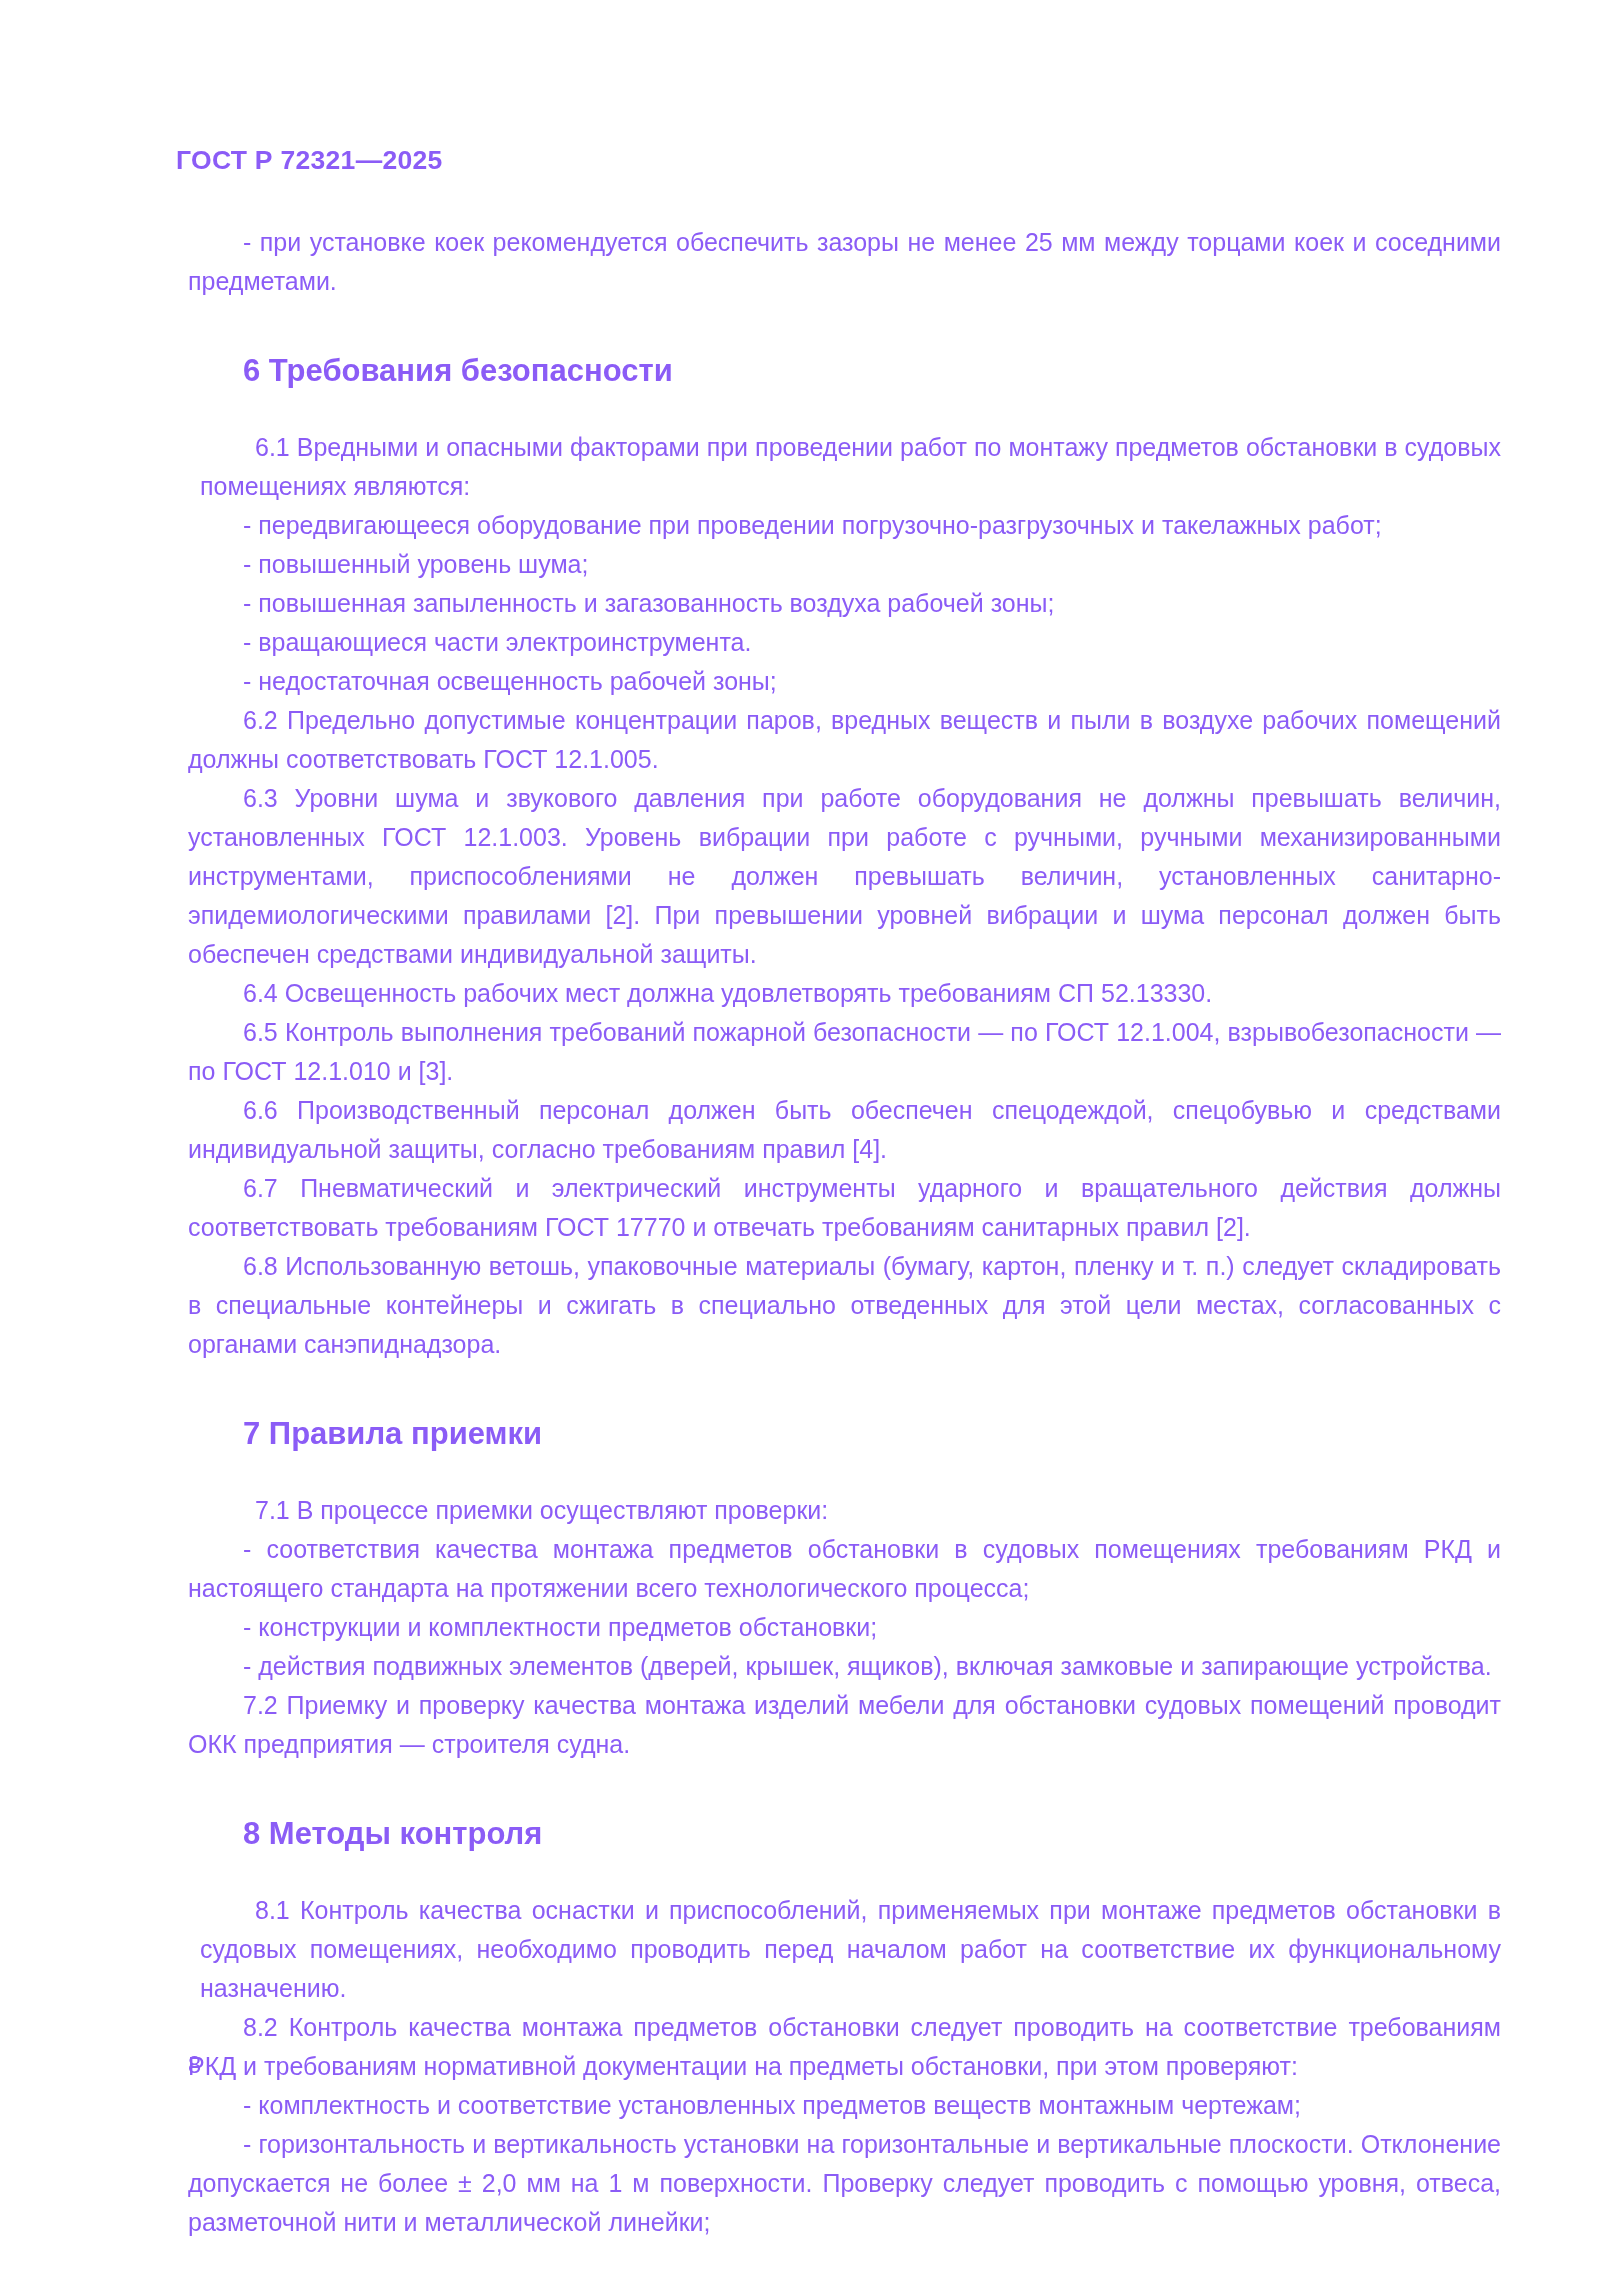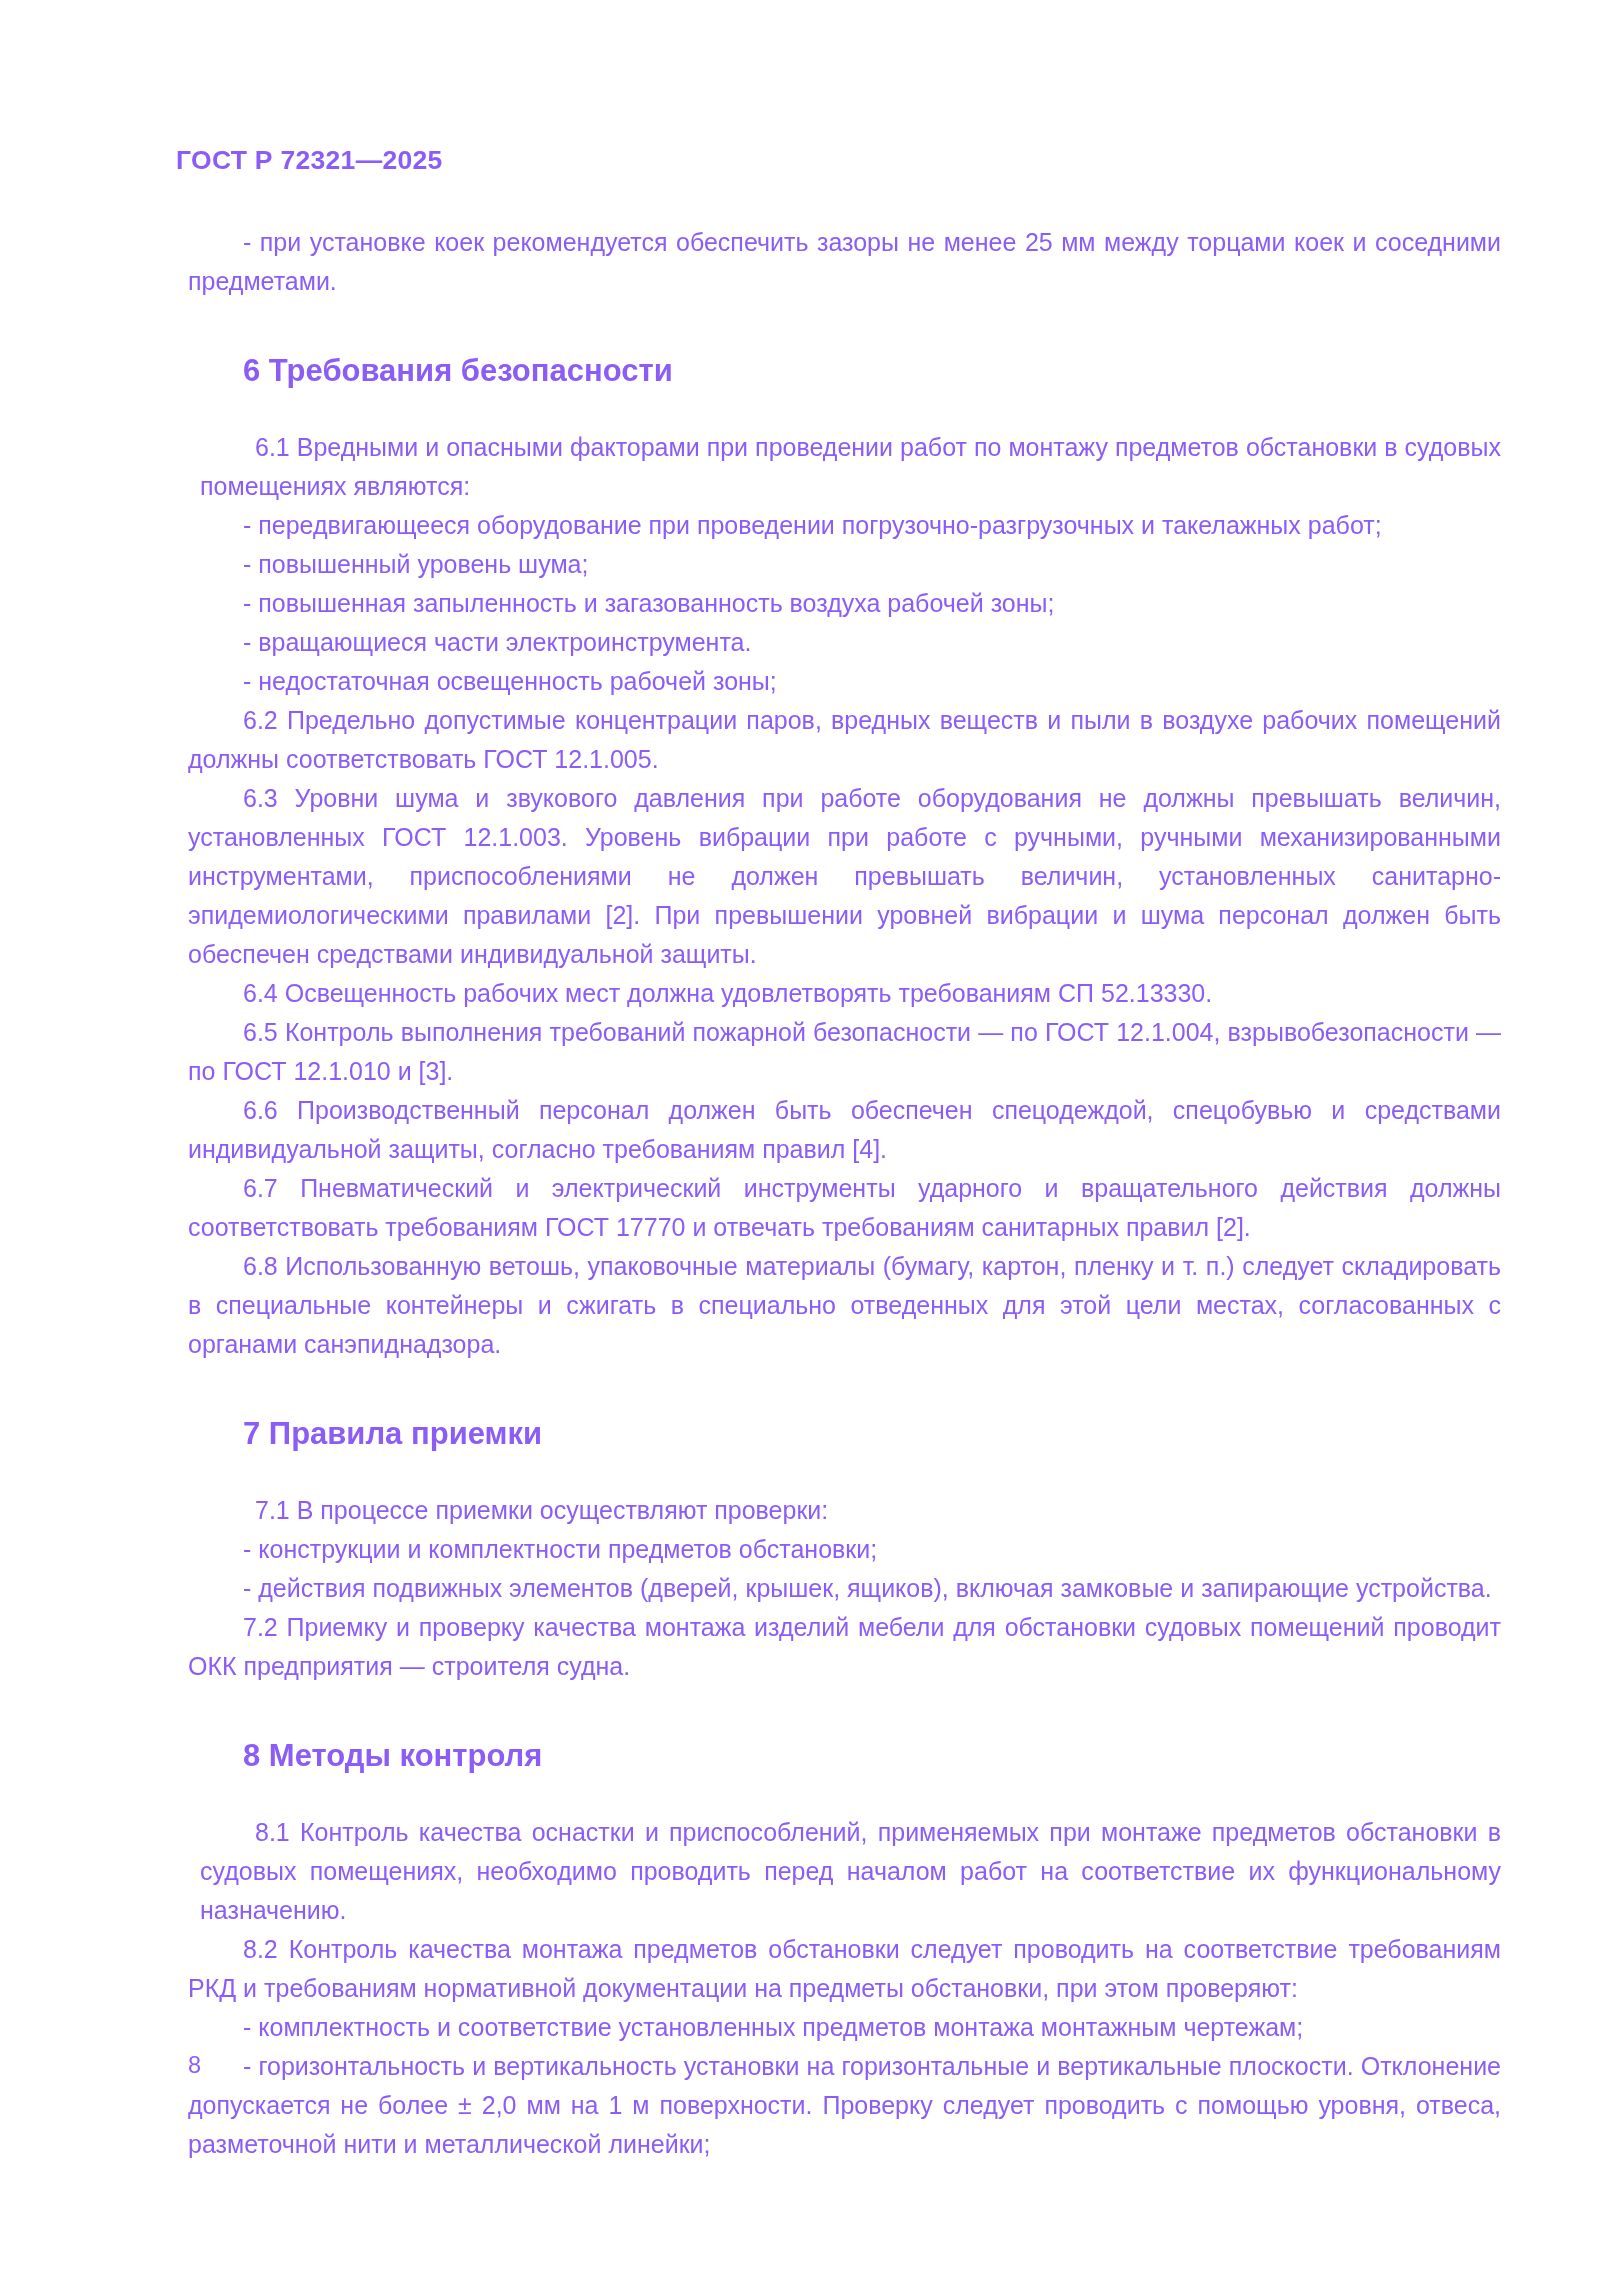--- a/index.html
+++ b/index.html
@@ -91,29 +91,30 @@
     <p class="para indent">6.3 Уровни шума и звукового давления при работе оборудования не должны превышать величин, установленных ГОСТ 12.1.003. Уровень вибрации при работе с ручными, ручными механизированными инструментами, приспособлениями не должен превышать величин, установленных санитарно-эпидемиологическими правилами [2]. При превышении уровней вибрации и шума персонал должен быть обеспечен средствами индивидуальной защиты.</p>
     <p class="para indent">6.4 Освещенность рабочих мест должна удовлетворять требованиям СП 52.13330.</p>
     <p class="para indent">6.5 Контроль выполнения требований пожарной безопасности — по ГОСТ 12.1.004, взрывобезопасности — по ГОСТ 12.1.010 и [3].</p>
     <p class="para indent">6.6 Производственный персонал должен быть обеспечен спецодеждой, спецобувью и средствами индивидуальной защиты, согласно требованиям правил [4].</p>
     <p class="para indent">6.7 Пневматический и электрический инструменты ударного и вращательного действия должны соответствовать требованиям ГОСТ 17770 и отвечать требованиям санитарных правил [2].</p>
     <p class="para indent">6.8 Использованную ветошь, упаковочные материалы (бумагу, картон, пленку и т. п.) следует складировать в специальные контейнеры и сжигать в специально отведенных для этой цели местах, согласованных с органами санэпиднадзора.</p>
 
     <p class="section-title gap-before-title">7 Правила приемки</p>
 
     <p class="para indent gap-after-title">7.1 В процессе приемки осуществляют проверки:</p>
+    <p class="para dash">- соответствия качества монтажа предметов обстановки в судовых помещениях требованиям РКД и настоящего стандарта на протяжении всего технологического процесса;</p>
     <p class="para dash">- конструкции и комплектности предметов обстановки;</p>
     <p class="para dash">- действия подвижных элементов (дверей, крышек, ящиков), включая замковые и запирающие устройства.</p>
     <p class="para indent">7.2 Приемку и проверку качества монтажа изделий мебели для обстановки судовых помещений проводит ОКК предприятия — строителя судна.</p>
 
     <p class="section-title gap-before-title">8 Методы контроля</p>
 
     <p class="para indent gap-after-title">8.1 Контроль качества оснастки и приспособлений, применяемых при монтаже предметов обстановки в судовых помещениях, необходимо проводить перед началом работ на соответствие их функциональному назначению.</p>
     <p class="para indent">8.2 Контроль качества монтажа предметов обстановки следует проводить на соответствие требованиям РКД и требованиям нормативной документации на предметы обстановки, при этом проверяют:</p>
-    <p class="para dash">- комплектность и соответствие установленных предметов монтажа монтажным чертежам;</p>
+    <p class="para dash">- комплектность и соответствие установленных предметов веществ монтажным чертежам;</p>
     <p class="para dash">- горизонтальность и вертикальность установки на горизонтальные и вертикальные плоскости. Отклонение допускается не более ± 2,0 мм на 1 м поверхности. Проверку следует проводить с помощью уровня, отвеса, разметочной нити и металлической линейки;</p>
 
   </div>
 
   <div class="page-number">8</div>
 
 </div>
 
 
 </body></html>

